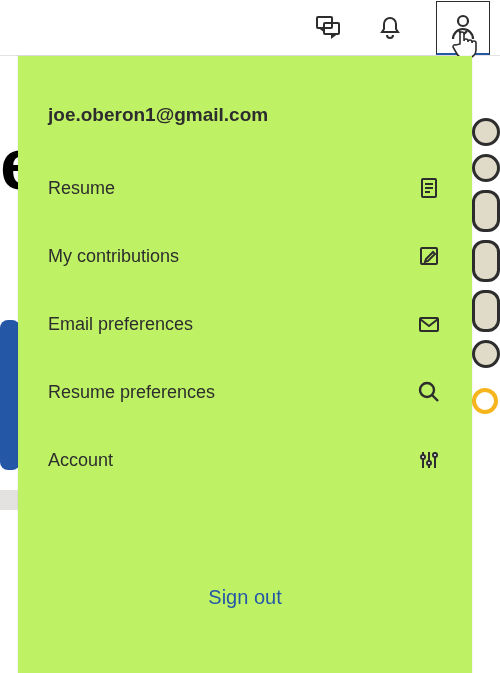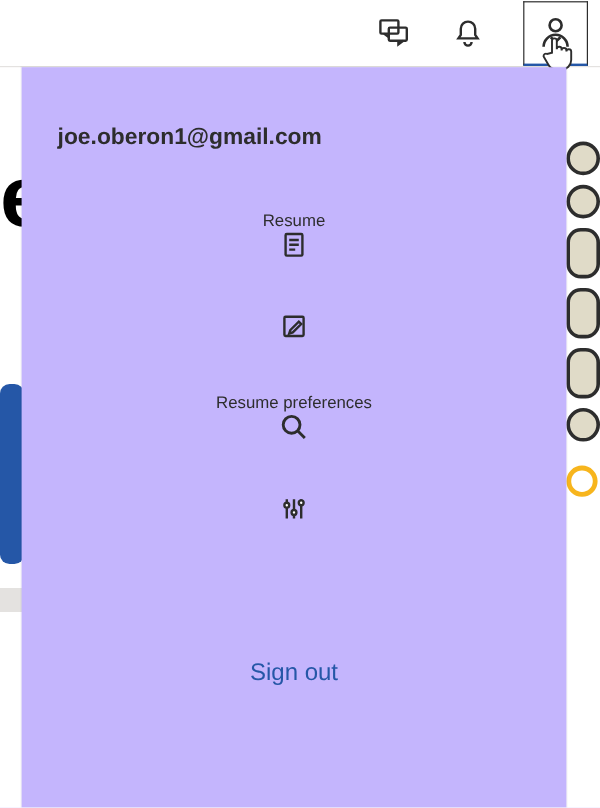--- a/index.html
+++ b/index.html
@@ -94,38 +94,37 @@
       pointer-events: none;
     }
 
     
     .dropdown {
       position: absolute;
       top: 56px;
       left: 18px;
       right: 28px;
       bottom: 0;
-      background: #c4b5fd;
+      background: #bef264;
       box-shadow: 0 0 0 1px rgba(0,0,0,0.04);
     }
     .user-email {
       padding: 48px 30px 28px 30px;
       font-size: 19px;
       font-weight: 700;
       color: #2d2d2d;
     }
     .menu-item {
       display: flex;
       align-items: center;
       justify-content: space-between;
       padding: 21px 30px 21px 30px;
-      font-size: 14px;
+      font-size: 18px;
       color: #2d2d2d;
       cursor: pointer;
-      flex-direction: column;
     }
     .menu-item .icon-slot {
       width: 26px;
       height: 26px;
       display: flex;
       align-items: center;
       justify-content: center;
     }
     .signout {
       text-align: center;
@@ -200,40 +199,51 @@
           <rect x="5" y="3" width="14" height="18" rx="1"></rect>
           <line x1="8" y1="8" x2="16" y2="8"></line>
           <line x1="8" y1="12" x2="16" y2="12"></line>
           <line x1="8" y1="16" x2="13" y2="16"></line>
         </svg>
       </span>
     </div>
 
 
     <div class="menu-item">
+      <span>My contributions</span>
       <span class="icon-slot">
         <svg width="24" height="24" viewBox="0 0 24 24" fill="none" stroke="#2d2d2d" stroke-width="2">
           <rect x="4" y="4" width="16" height="16" rx="1"></rect>
           <path d="M9 15 l7 -7 l2 2 l-7 7 l-3 1 z"></path>
         </svg>
       </span>
     </div>
 
+    <div class="menu-item">
+      <span>Email preferences</span>
+      <span class="icon-slot">
+        <svg width="24" height="24" viewBox="0 0 24 24" fill="none" stroke="#2d2d2d" stroke-width="2">
+          <rect x="3" y="6" width="18" height="13" rx="1"></rect>
+          <path d="M3 7 l9 7 l9 -7"></path>
+        </svg>
+      </span>
+    </div>
 
     <div class="menu-item">
       <span>Resume preferences</span>
       <span class="icon-slot">
         <svg width="24" height="24" viewBox="0 0 24 24" fill="none" stroke="#2d2d2d" stroke-width="2.4">
           <circle cx="10" cy="10" r="7"></circle>
           <line x1="15" y1="15" x2="21" y2="21"></line>
         </svg>
       </span>
     </div>
 
     <div class="menu-item">
+      <span>Account</span>
       <span class="icon-slot">
         <svg width="24" height="24" viewBox="0 0 24 24" fill="none" stroke="#2d2d2d" stroke-width="2">
           <line x1="6" y1="4" x2="6" y2="20"></line>
             <circle cx="6" cy="9" r="2" fill="#fff"></circle>
           <line x1="12" y1="4" x2="12" y2="20"></line>
             <circle cx="12" cy="15" r="2" fill="#fff"></circle>
           <line x1="18" y1="4" x2="18" y2="20"></line>
             <circle cx="18" cy="7" r="2" fill="#fff"></circle>
         </svg>
       </span>

